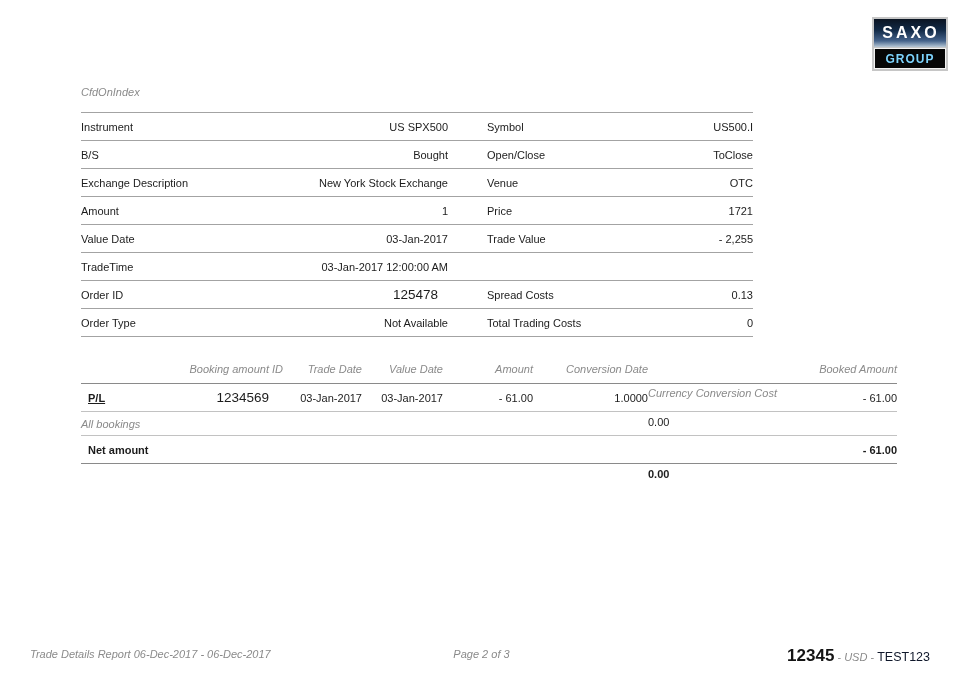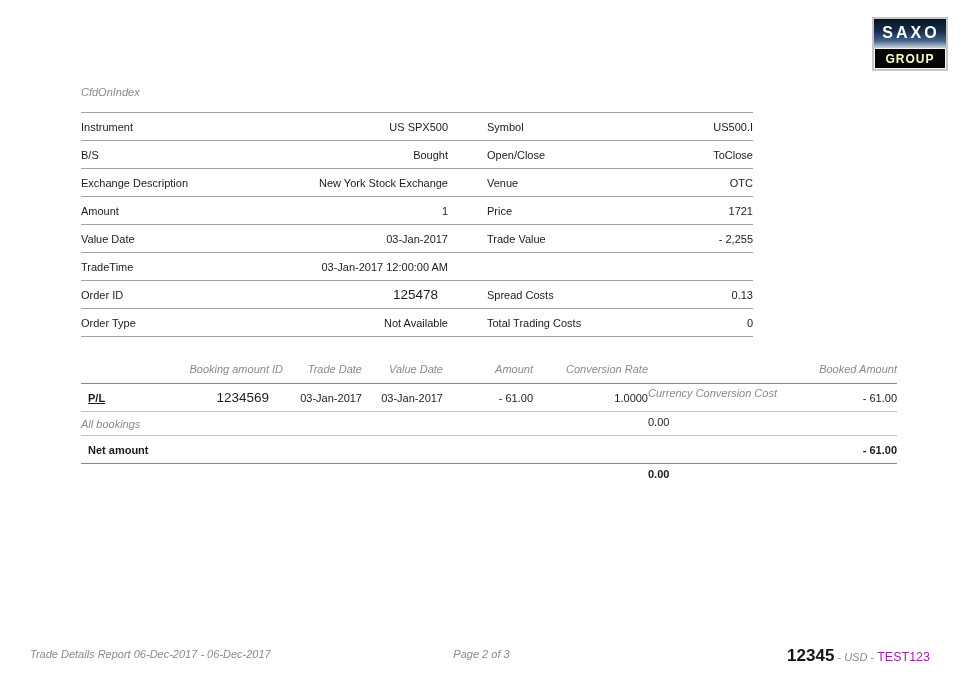--- a/index.html
+++ b/index.html
@@ -33,21 +33,21 @@
     display: flex;
     align-items: center;
     justify-content: center;
     padding-left: 2px;
   }
   .logo-group {
     height: 19px;
     margin-top: 1px;
     background: #060606;
     border: 1px solid #f2f2f2;
-    color: #fef9c3;
+    color: #7dd3fc;
     font-weight: bold;
     font-size: 12px;
     letter-spacing: 1px;
     display: flex;
     align-items: center;
     justify-content: center;
   }
 
   
   .section-title {
@@ -136,21 +136,21 @@
   }
   .footer-right {
     position: absolute;
     right: 33px;
     top: 646px;
     white-space: nowrap;
   }
   .acct { font-weight: bold; font-size: 17px; color: #141414; }
   .sep  { color: #8a8a8a; }
   .ccy  { font-style: italic; color: #8a8a8a; }
-  .acctname { font-size: 12.5px; color: #a21caf; }
+  .acctname { font-size: 12.5px; color: #0f172a; }
 </style>
 </head>
 <body>
 
 <div class="page">
 
   <div class="logo">
     <div class="logo-saxo">SAXO</div>
     <div class="logo-group">GROUP</div>
   </div>
@@ -244,21 +244,21 @@
     </div>
   </div>
 
   <div class="bookings">
     <div class="b-row b-head">
       <span class="c0"></span>
       <span class="c1">Booking amount ID</span>
       <span class="c2">Trade Date</span>
       <span class="c3">Value Date</span>
       <span class="c4">Amount</span>
-      <span class="c5">Conversion Rate</span>
+      <span class="c5">Conversion Date</span>
       <span class="c6">Currency Conversion Cost</span>
       <span class="c7">Booked Amount</span>
     </div>
     <div class="b-row b-data">
       <span class="c0">P/L</span>
       <span class="c1 idnum idnum-padB">1234569</span>
       <span class="c2">03-Jan-2017</span>
       <span class="c3">03-Jan-2017</span>
       <span class="c4">- 61.00</span>
       <span class="c5">1.0000</span>

